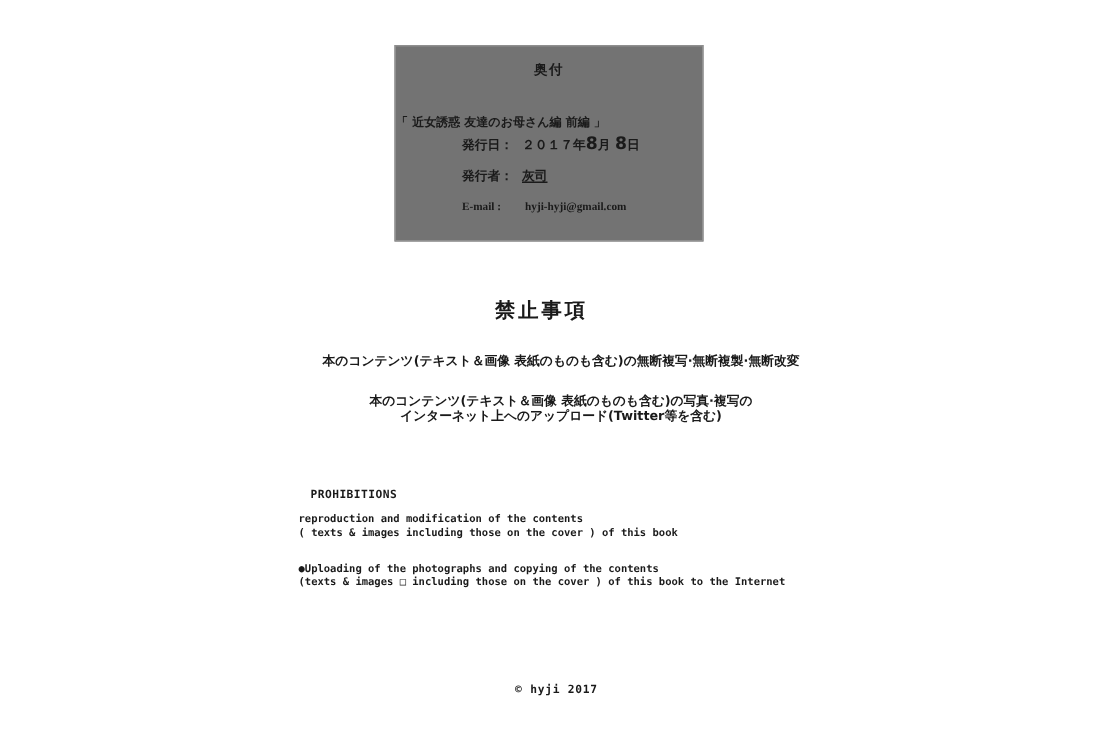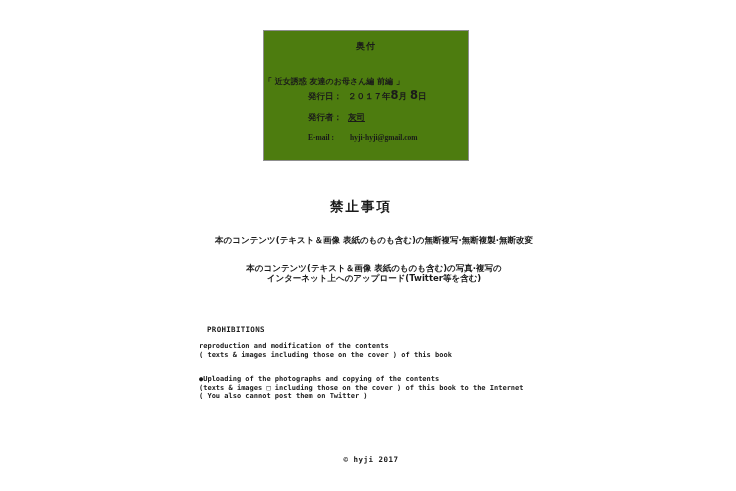--- a/index.html
+++ b/index.html
@@ -19,21 +19,21 @@
 
   
   .colophon-box {
     position: absolute;
     left: 263px;
     top: 30px;
     width: 206px;
     height: 131px;
     border: 1px solid #8f8f8f;
     box-sizing: border-box;
-    background: #4d7c0f;
+    background: #737373;
   }
   .colophon-heading {
     position: absolute;
     top: 9px;
     left: 0;
     width: 100%;
     text-align: center;
     font-size: 9px;
     font-weight: bold;
     letter-spacing: 1px;
@@ -175,18 +175,17 @@
   <div class="prohibitions-heading">PROHIBITIONS</div>
 
   <div class="en-block en-block-1">
     <div>reproduction and modification of the contents</div>
     <div>( texts &amp; images including those on the cover ) of this book</div>
   </div>
 
   <div class="en-block en-block-2">
     <div>●Uploading of the photographs and copying of the contents</div>
     <div>(texts &amp; images □ including those on the cover ) of this book to the Internet</div>
-    <div>( You also cannot post them on Twitter  )</div>
   </div>
 
   <div class="copyright">© hyji 2017</div>
 
 </div>
 
 </body></html>

